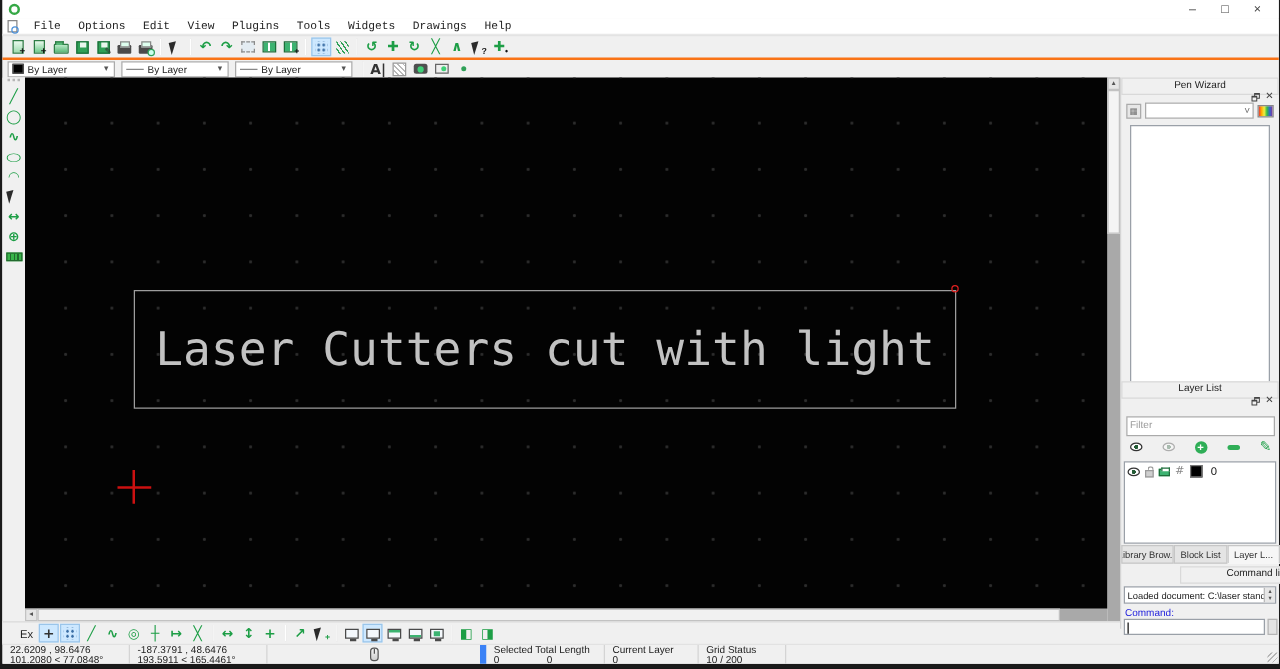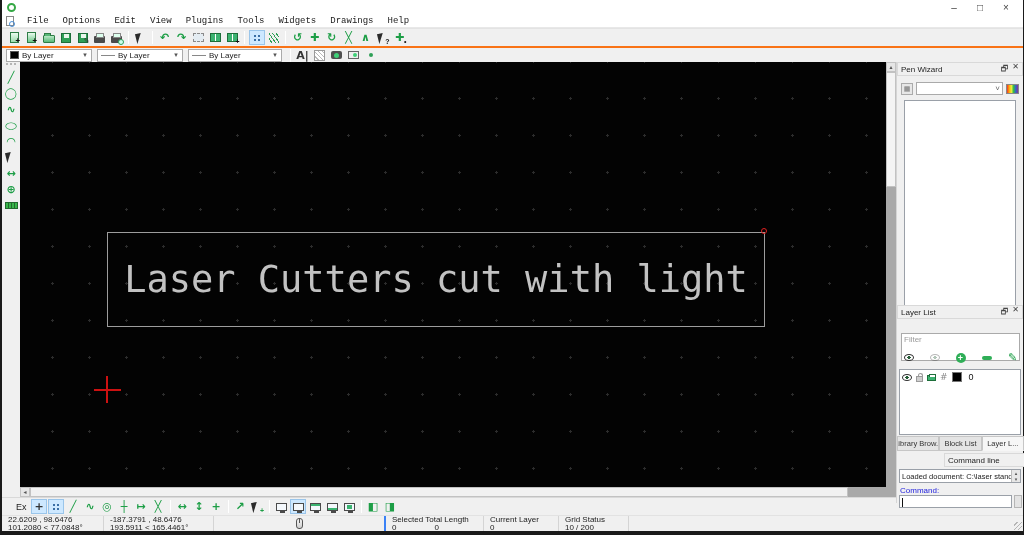--- a/index.html
+++ b/index.html
@@ -110,31 +110,31 @@
   .vscroll .sbtn::after{content:"▴";}
   .vthumb{position:absolute;left:0;top:10px;width:10px;height:115px;background:#f4f4f4;border:1px solid #c2c2c2;}
   .hscroll{position:absolute;left:18px;top:425px;width:866px;height:10px;background:#a9a9a9;}
   .hscroll .sbtn{position:absolute;left:0;top:0;width:10px;height:10px;background:#e6e6e6;border:1px solid #c2c2c2;font-size:6px;color:#555;text-align:center;line-height:9px;}
   .hscroll .sbtn::after{content:"◂";}
   .hthumb{position:absolute;left:10px;top:0;width:818px;height:10px;background:#f1f1f1;border:1px solid #c2c2c2;}
 
   
   .dock{position:absolute;left:894px;top:0;width:127px;height:441px;background:#f0f0f0;border-left:1px solid #d5d5d5;}
   .phead{height:14px;background:#f0f0f0;border:1px solid #d9d9d9;display:flex;align-items:center;
-    font-size:8px;color:#222;padding:0 3px;}
+    font-size:8px;color:#222;padding:0 3px;flex-direction:column;}
   .phead .hbtns{margin-left:auto;display:flex;gap:4px;font-size:8px;color:#444;}
   .pwrow{display:flex;align-items:center;margin:6px 4px 0 4px;gap:3px;}
   .sqbtn{width:12px;height:12px;border:1px solid #ababab;background:#e7e7e7;font-size:7px;color:#777;
     display:inline-flex;align-items:center;justify-content:center;}
   .pwcombo{flex:1;height:13px;border:1px solid #aaa;background:#fff;position:relative;}
   .pwcombo::after{content:"˅";position:absolute;right:2px;top:1px;font-size:8px;color:#666;}
   .whitebox{background:#fff;border:1px solid #9aa0a8;}
   .pwlist{position:absolute;left:7px;top:38px;width:112px;height:210px;}
   .llhead{position:absolute;left:0;top:243px;width:100%;}
-  .llfilter{position:absolute;left:4px;top:271px;width:119px;height:28px;background:#fff;border:1px solid #aaa;
+  .llfilter{position:absolute;left:4px;top:271px;width:119px;height:16px;background:#fff;border:1px solid #aaa;
     font-size:8px;color:#9a9a9a;padding-left:2px;line-height:11px;}
   .lltools{position:absolute;left:3px;top:288px;width:121px;display:flex;justify-content:space-between;}
   .lllist{position:absolute;left:2px;top:307px;width:122px;height:66px;}
   .lrow{display:flex;align-items:center;gap:4px;height:14px;padding-left:2px;font-size:9px;color:#111;}
   .lrow .lname{margin-left:3px;}
   
   .tabs{position:absolute;left:0px;top:374px;width:127px;height:15px;display:flex;font-size:7.5px;color:#333;}
   .tab{flex:1;border:1px solid #c6c6c6;background:#e4e4e4;display:flex;align-items:center;justify-content:center;
     border-bottom:1px solid #c6c6c6;white-space:nowrap;overflow:hidden;padding:0 1px;}
   .tab.active{background:#f6f6f6;border-bottom-color:#f6f6f6;}
@@ -510,21 +510,21 @@
       <div>22.6209 , 98.6476</div>
       <div>101.2080 &lt; 77.0848°</div>
     </div>
     <div class="sblock" style="width:110px">
       <div>-187.3791 , 48.6476</div>
       <div>193.5911 &lt; 165.4461°</div>
     </div>
     <div class="sblock mousewrap">
       <span class="imouse"></span>
     </div>
-    <div class="sblock" style="width:100px;border-left:2px solid #3b82f6">
+    <div class="sblock" style="width:100px;border-left:5px solid #3b82f6">
       <div class="slabel">Selected Total Length</div>
       <div class="svals">
         <span>0</span>
         <span>0</span>
       </div>
     </div>
     <div class="sblock" style="width:75px">
       <div class="slabel">Current Layer</div>
       <div>0</div>
     </div>

